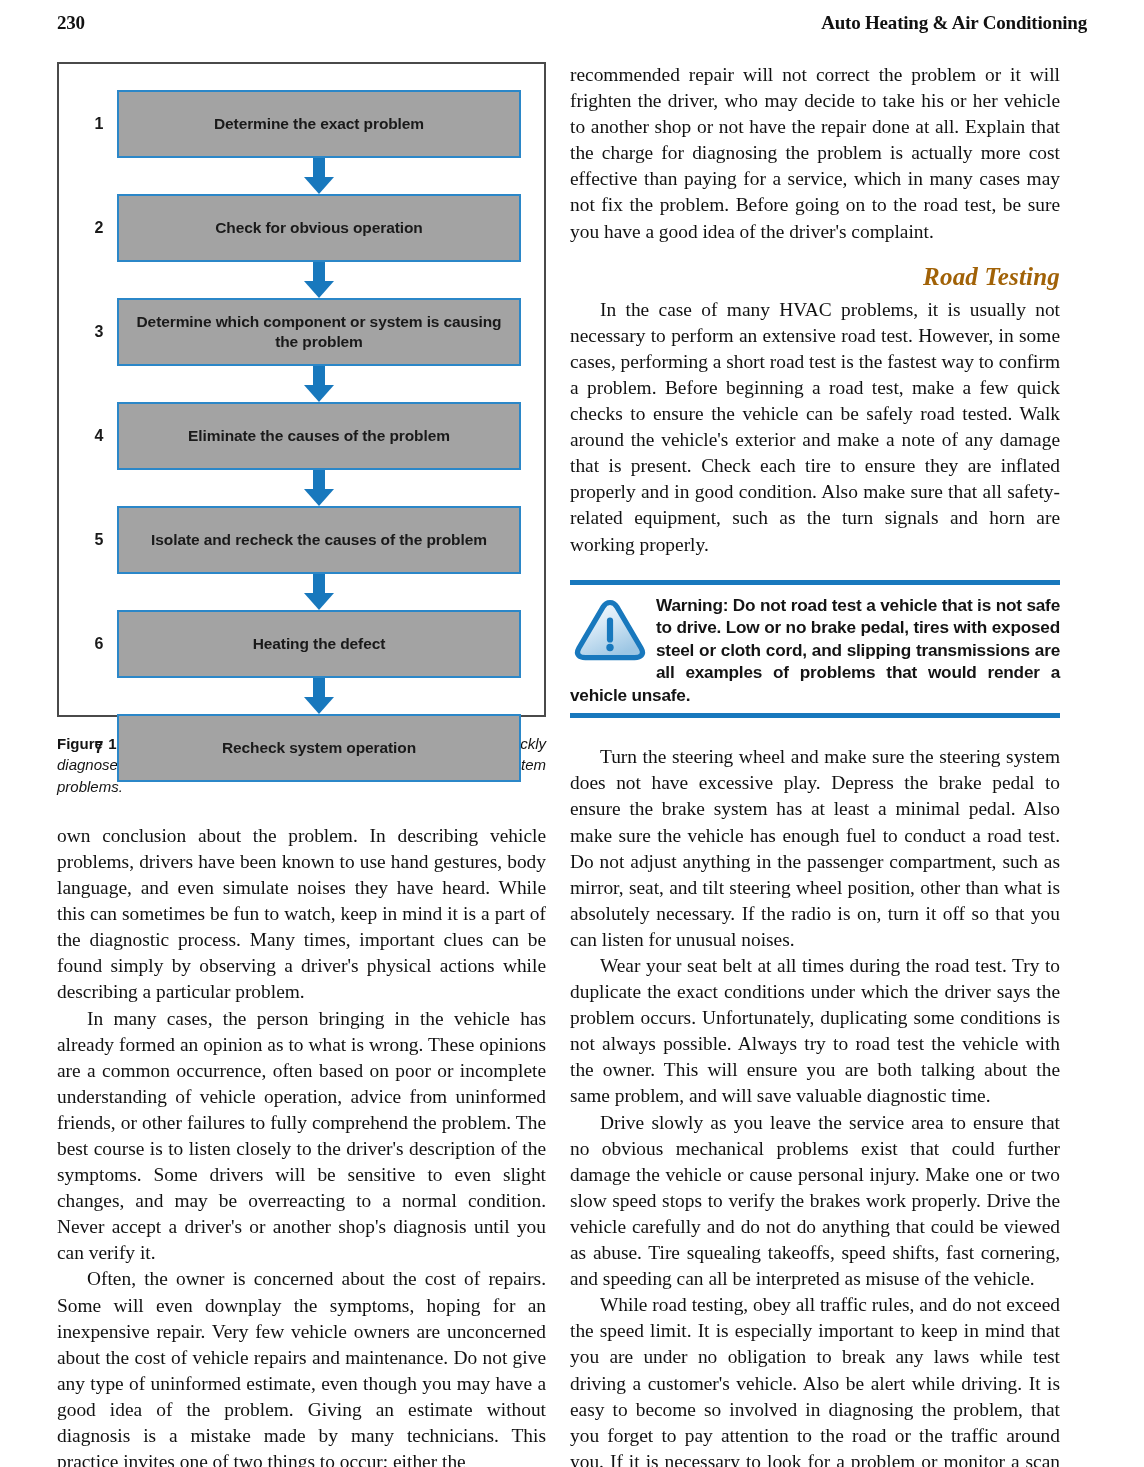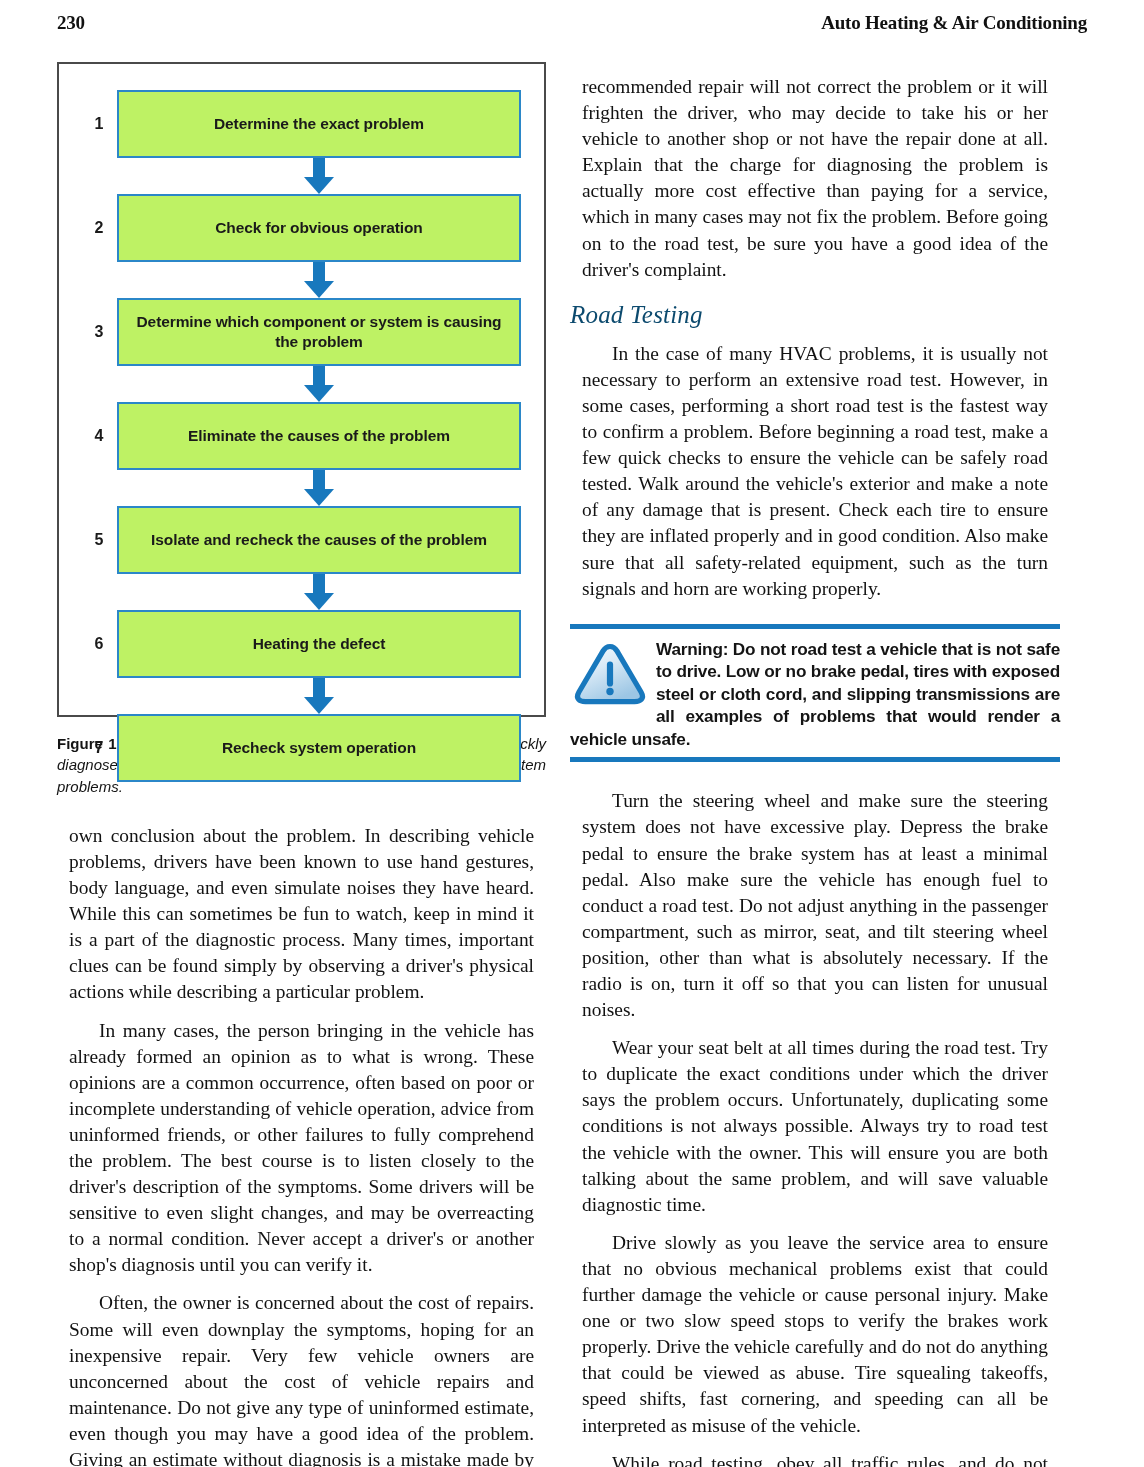--- a/index.html
+++ b/index.html
@@ -83,21 +83,21 @@
     align-items: center;
     justify-content: center;
     font-family: "Liberation Sans", sans-serif;
     font-size: 16px;
     font-weight: bold;
     color: #1a1a1a;
   }
   .step-box {
     flex: 1 1 auto;
     border: 2px solid #2b87c8;
-    background: #bef264;
+    background: #a3a3a3;
     display: flex;
     align-items: center;
     justify-content: center;
     text-align: center;
     padding: 6px 10px;
     min-height: 68px;
   }
   .step-box span {
     font-family: "Liberation Sans", sans-serif;
     font-size: 15.5px;
@@ -153,35 +153,35 @@
     font-style: normal;
   }
 
   
   .body-p {
     font-family: "Liberation Serif", serif;
     font-size: 19.4px;
     line-height: 1.345;
     text-align: justify;
     color: #121212;
-    margin: 12px;
+    margin: 0;
     hyphens: none;
   }
   .body-p + .body-p { text-indent: 30px; font-family: Liberation Serif, serif; }
   .col-left .body-block { margin-top: 26px; }
 
   
   .sec-head {
     font-family: "Liberation Serif", serif;
     font-size: 25px;
-    font-weight: normal;
+    font-weight: bold;
     font-style: italic;
-    text-align: left;
+    text-align: right;
     margin: 18px 0 6px 0;
-    color: #0c4a6e;
+    color: #a16207;
     letter-spacing: 0.2px;
   }
 
   
   .warning {
     margin: 22px 0 26px 0;
     padding: 0;
     position: relative;
   }
   .warn-rule {

